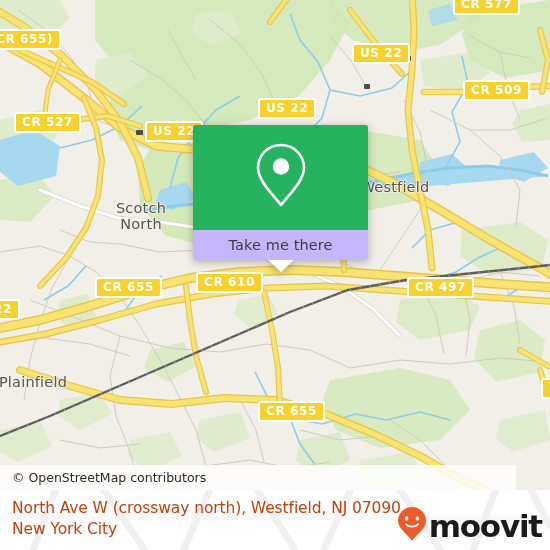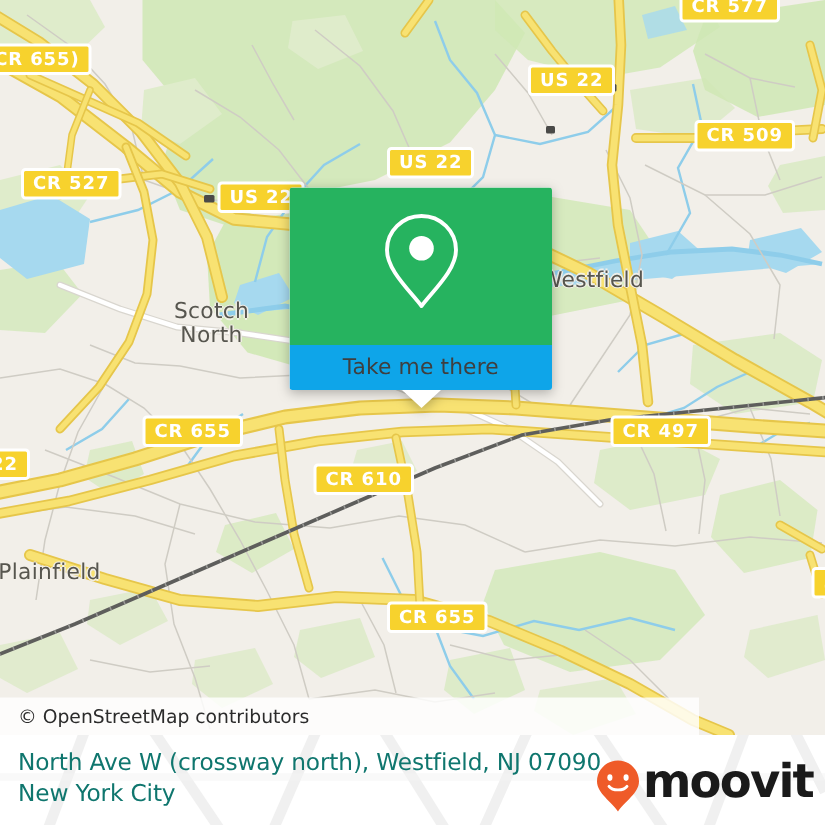--- a/index.html
+++ b/index.html
@@ -78,21 +78,21 @@
   .popup-body { background: #ffffff; border-radius: 2px; overflow: hidden; }
   .popup-head {
     height: 105px;
     background: #26b35f;
     display: flex;
     align-items: center;
     justify-content: center;
   }
   .popup-foot {
     height: 30px;
-    background: #0ea5e9;
+    background: #c4b5fd;
     display: flex;
     align-items: center;
     justify-content: center;
     color: #3f3f3f;
     font-family: "DejaVu Sans", sans-serif;
     font-size: 14.5px;
     letter-spacing: .1px;
   }
   .popup-tip {
     position: absolute;
@@ -104,21 +104,21 @@
     border-left: 13px solid transparent;
     border-right: 13px solid transparent;
     border-top: 12px solid #ffffff;
   }
 
   
   .attribution {
     position: absolute;
     left: 0;
     top: 465px;
-    width: 466px;
+    width: 516px;
     height: 25px;
     background: rgba(255,255,255,.82);
     display: flex;
     align-items: center;
     color: #2b2b2b;
     font-family: "DejaVu Sans", sans-serif;
     font-size: 12.5px;
     padding-left: 12px;
     box-sizing: border-box;
   }
@@ -132,31 +132,32 @@
     height: 60px;
     background: #ffffff;
     overflow: hidden;
   }
   .footer-watermark { position: absolute; left: 0; top: -2px; opacity: 1; }
   .footer-title {
     position: absolute;
     left: 12px;
     top: 8px;
     width: 400px;
-    color: #0f766e;
+    color: #c2410c;
     font-family: "DejaVu Sans", sans-serif;
     font-size: 15.5px;
     line-height: 21px;
     letter-spacing: -.1px;
   }
   .brand {
     position: absolute;
     right: 8px;
     top: 16px;
     display: flex;
+    align-items: center;
   }
   .brand-word {
     color: #1a1a1a;
     font-family: "DejaVu Sans", sans-serif;
     font-size: 31px;
     font-weight: bold;
     letter-spacing: -1.2px;
     line-height: 31px;
     margin-left: 2px;
   }
@@ -381,21 +382,21 @@
     <div class="place-label" style="left:-10px; top:374px; width:86px;">Plainfield</div>
 
     <div class="shield" style="left:-18px; top:29px;">(CR 655)</div>
     <div class="shield" style="left:14px; top:112px;">CR 527</div>
     <div class="shield" style="left:145px; top:121px;">US 22</div>
     <div class="shield" style="left:258px; top:98px;">US 22</div>
     <div class="shield" style="left:352px; top:43px;">US 22</div>
     <div class="shield" style="left:453px; top:-6px;">CR 577</div>
     <div class="shield" style="left:463px; top:80px;">CR 509</div>
     <div class="shield" style="left:95px; top:277px;">CR 655</div>
-    <div class="shield" style="left:209px; top:272px;margin-top:37px;">CR 610</div>
+    <div class="shield" style="left:196px; top:272px;">CR 610</div>
     <div class="shield" style="left:407px; top:277px;">CR 497</div>
     <div class="shield" style="left:-14px; top:299px;">22</div>
     <div class="shield" style="left:258px; top:401px;">CR 655</div>
     <div class="shield" style="left:541px; top:378px;">5</div>
 
     <div class="popup">
       <div class="popup-body">
         <div class="popup-head">
           <span>
             <svg width="56" height="70" viewBox="0 0 56 70" aria-hidden="true">

